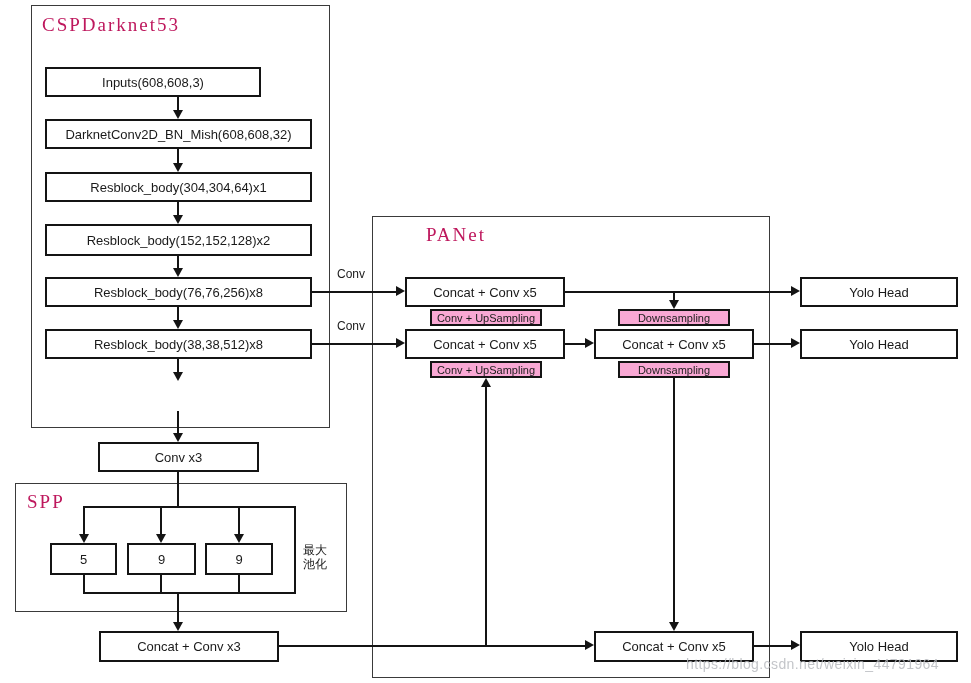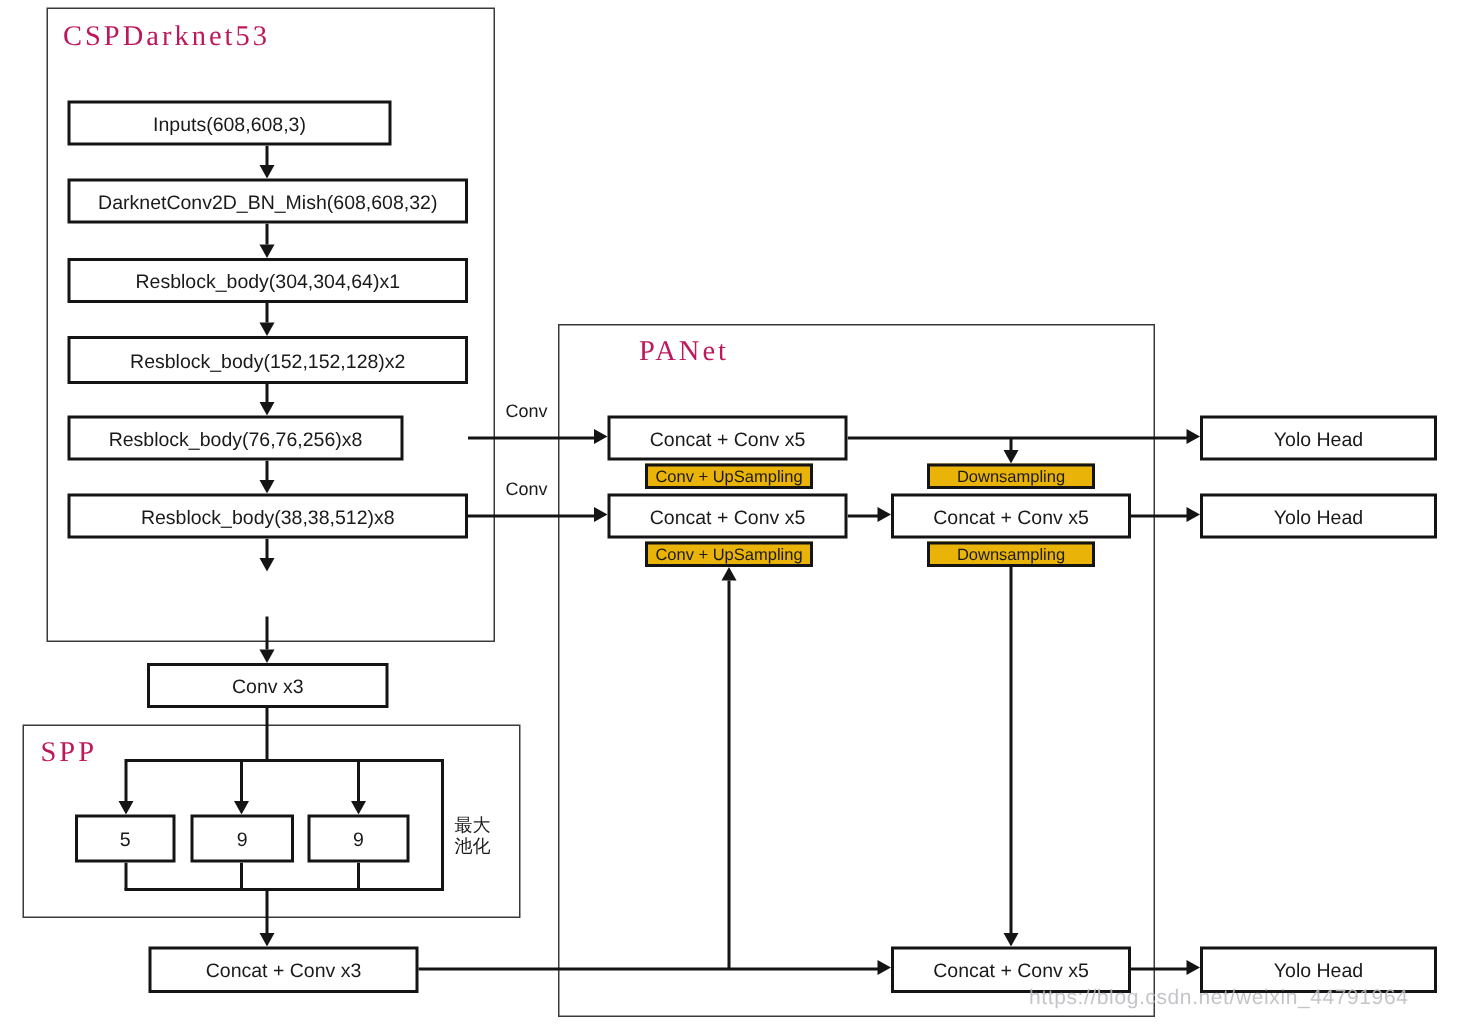--- a/index.html
+++ b/index.html
@@ -11,21 +11,21 @@
   .sec-title{
     position:absolute;font-family:"Liberation Serif","DejaVu Serif",serif;
     font-size:19px;letter-spacing:2px;color:#be185d;z-index:4;
   }
   .nbox{
     position:absolute;box-sizing:border-box;border:2px solid #141414;background:#fff;
     display:flex;align-items:center;justify-content:center;
     font-size:13px;z-index:10;white-space:nowrap;
   }
   .sbox{
-    position:absolute;box-sizing:border-box;border:2px solid #141414;background:#eab308;
+    position:absolute;box-sizing:border-box;border:2px solid #141414;background:#f9a8d4;
     display:flex;align-items:center;justify-content:center;
     font-size:11px;z-index:12;white-space:nowrap;
   }
   .hline{position:absolute;height:2px;background:#141414;z-index:5;}
   .vline{position:absolute;width:2px;background:#141414;z-index:5;}
   .arr-d{position:absolute;width:0;height:0;border-left:5px solid transparent;border-right:5px solid transparent;border-top:9px solid #141414;z-index:6;}
   .arr-u{position:absolute;width:0;height:0;border-left:5px solid transparent;border-right:5px solid transparent;border-bottom:9px solid #141414;z-index:6;}
   .arr-r{position:absolute;width:0;height:0;border-top:5px solid transparent;border-bottom:5px solid transparent;border-left:9px solid #141414;z-index:6;}
   .flow-label{position:absolute;font-size:12px;color:#1a1a1a;z-index:7;}
   .note{position:absolute;font-size:12px;line-height:14px;white-space:pre-line;z-index:7;}
@@ -47,21 +47,21 @@
     </div>
   <div class="nbox" style="left:45px;top:119px;width:267px;height:30px;">
       <span>DarknetConv2D_BN_Mish(608,608,32)</span>
     </div>
   <div class="nbox" style="left:45px;top:172px;width:267px;height:30px;">
       <span>Resblock_body(304,304,64)x1</span>
     </div>
   <div class="nbox" style="left:45px;top:224px;width:267px;height:32px;">
       <span>Resblock_body(152,152,128)x2</span>
     </div>
-  <div class="nbox" style="left:45px;top:277px;width:224px;height:30px;">
+  <div class="nbox" style="left:45px;top:277px;width:267px;height:30px;">
       <span>Resblock_body(76,76,256)x8</span>
     </div>
   <div class="nbox" style="left:45px;top:329px;width:267px;height:30px;">
       <span>Resblock_body(38,38,512)x8</span>
     </div>
 
   <div class="vline" style="left:177px;top:97px;height:13px;"></div>
   <div class="arr-d" style="left:173px;top:110px;"></div>
   <div class="vline" style="left:177px;top:149px;height:14px;"></div>
   <div class="arr-d" style="left:173px;top:163px;"></div>

